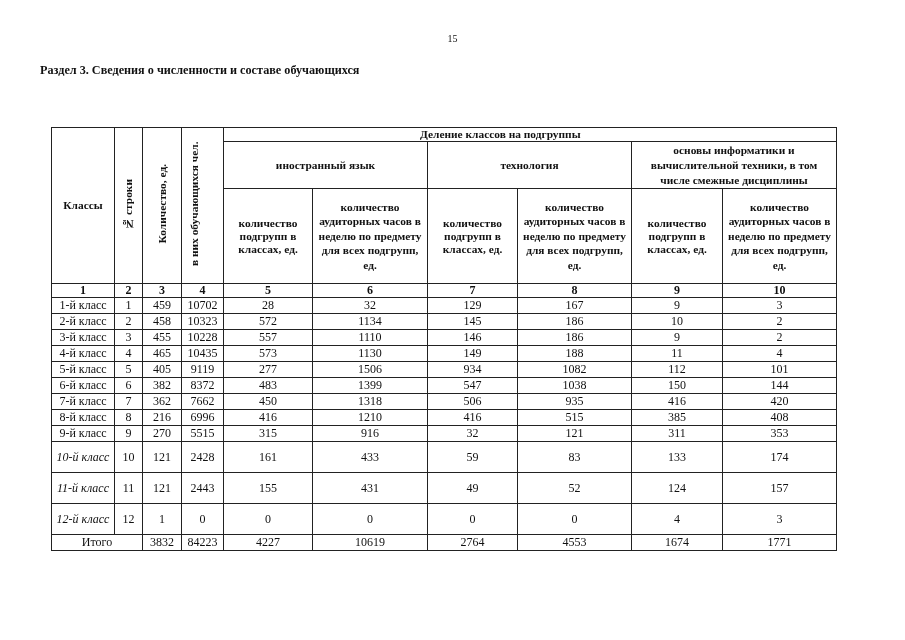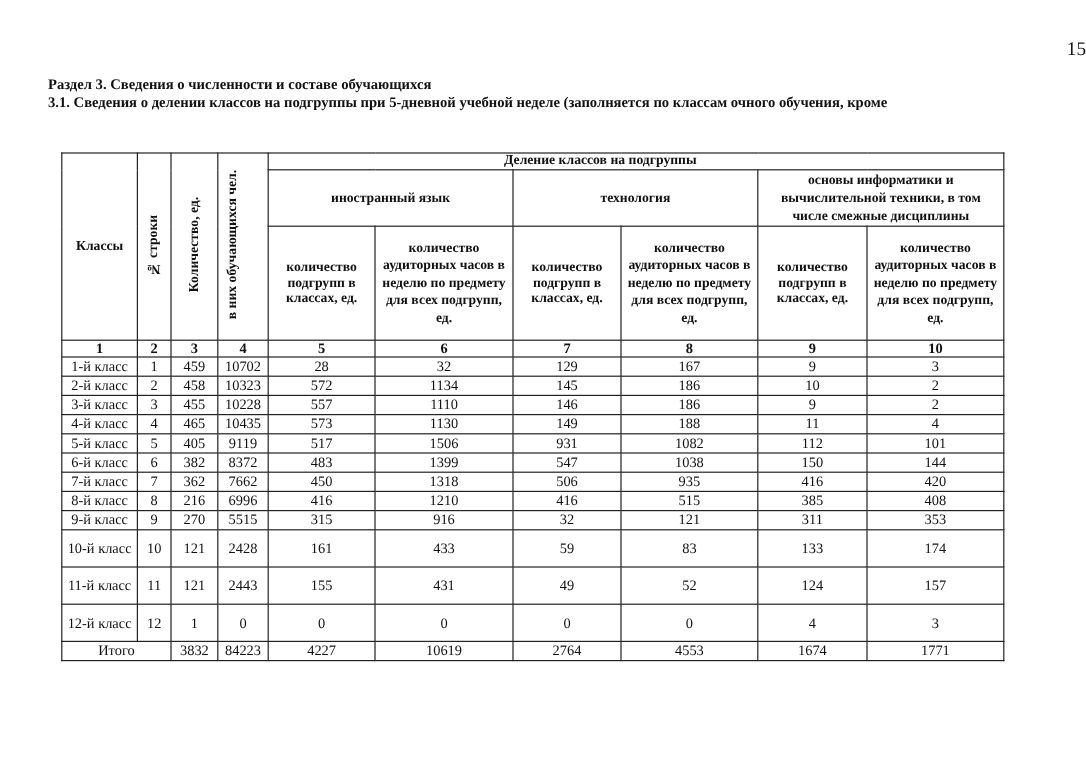--- a/index.html
+++ b/index.html
@@ -1,40 +1,39 @@
 <!DOCTYPE html>
 <html><head>
 <meta charset="utf-8">
 <style>
   html, body { margin: 0; padding: 0; background: #ffffff; }
   body { width: 905px; height: 640px; position: relative; overflow: hidden;
          font-family: "Liberation Serif", "DejaVu Serif", serif; color: #111; }
-  .page-number { position: absolute; top: 33px; left: 0; width: 905px; text-align: right; font-size: 16px; }
+  .page-number { position: absolute; top: 33px; left: 0; width: 905px; text-align: center; font-size: 10px; }
   .title { position: absolute; left: 40px; width: 830px; font-weight: bold; font-size: 12.2px; line-height: 15px; }
   .title1 { top: 63px; }
   .title2 { top: 78px; }
   table.grid { position: absolute; left: 51px; top: 127px; border-collapse: collapse; table-layout: fixed;
                font-size: 12px; }
   table.grid td { border: 1.3px solid #222; padding: 0; text-align: center; vertical-align: middle; line-height: 13px; }
   .hdr { font-weight: bold; font-size: 11.4px; }
   .vert { writing-mode: vertical-rl; transform: rotate(180deg); display: inline-block; white-space: nowrap; font-weight: bold; font-size: 11.4px; line-height: 13px; }
   .num-row td { font-weight: bold; font-size: 12px; height: 13px; }
   .data-row td { height: 15px; }
   .tall td { height: 30px; vertical-align: top; padding-top: 1px; }
   .tall td.mid { vertical-align: middle; padding-top: 0; }
   td.cls { text-align: left; padding-left: 3px; margin-top: 43px; }
-  .tall td.cls { line-height: 15px; }
+  .tall td.cls { line-height: 15px; font-style: italic; }
 </style>
 </head>
 <body>
 
 <div class="page-number">15</div>
 <div class="title title1">Раздел 3. Сведения о численности и составе обучающихся</div>
 <div class="title title2">
-  <div>3.1. Сведения о делении классов на подгруппы при 5-дневной учебной неделе (заполняется по классам очного обучения, кроме</div>
 </div>
 
 <table class="grid">
   <colgroup>
     <col style="width:63px">
       <col style="width:28px">
       <col style="width:39px">
       <col style="width:42px">
     <col style="width:89px">
       <col style="width:115px">
@@ -123,23 +122,23 @@
     <td>149</td>
     <td>188</td>
     <td>11</td>
     <td>4</td>
   </tr>
   <tr class="data-row">
     <td class="cls">5-й класс</td>
     <td>5</td>
     <td>405</td>
     <td>9119</td>
-    <td>517</td>
+    <td>277</td>
     <td>1506</td>
-    <td>931</td>
+    <td>934</td>
     <td>1082</td>
     <td>112</td>
     <td>101</td>
   </tr>
   <tr class="data-row">
     <td class="cls">6-й класс</td>
     <td>6</td>
     <td>382</td>
     <td>8372</td>
     <td>483</td>

